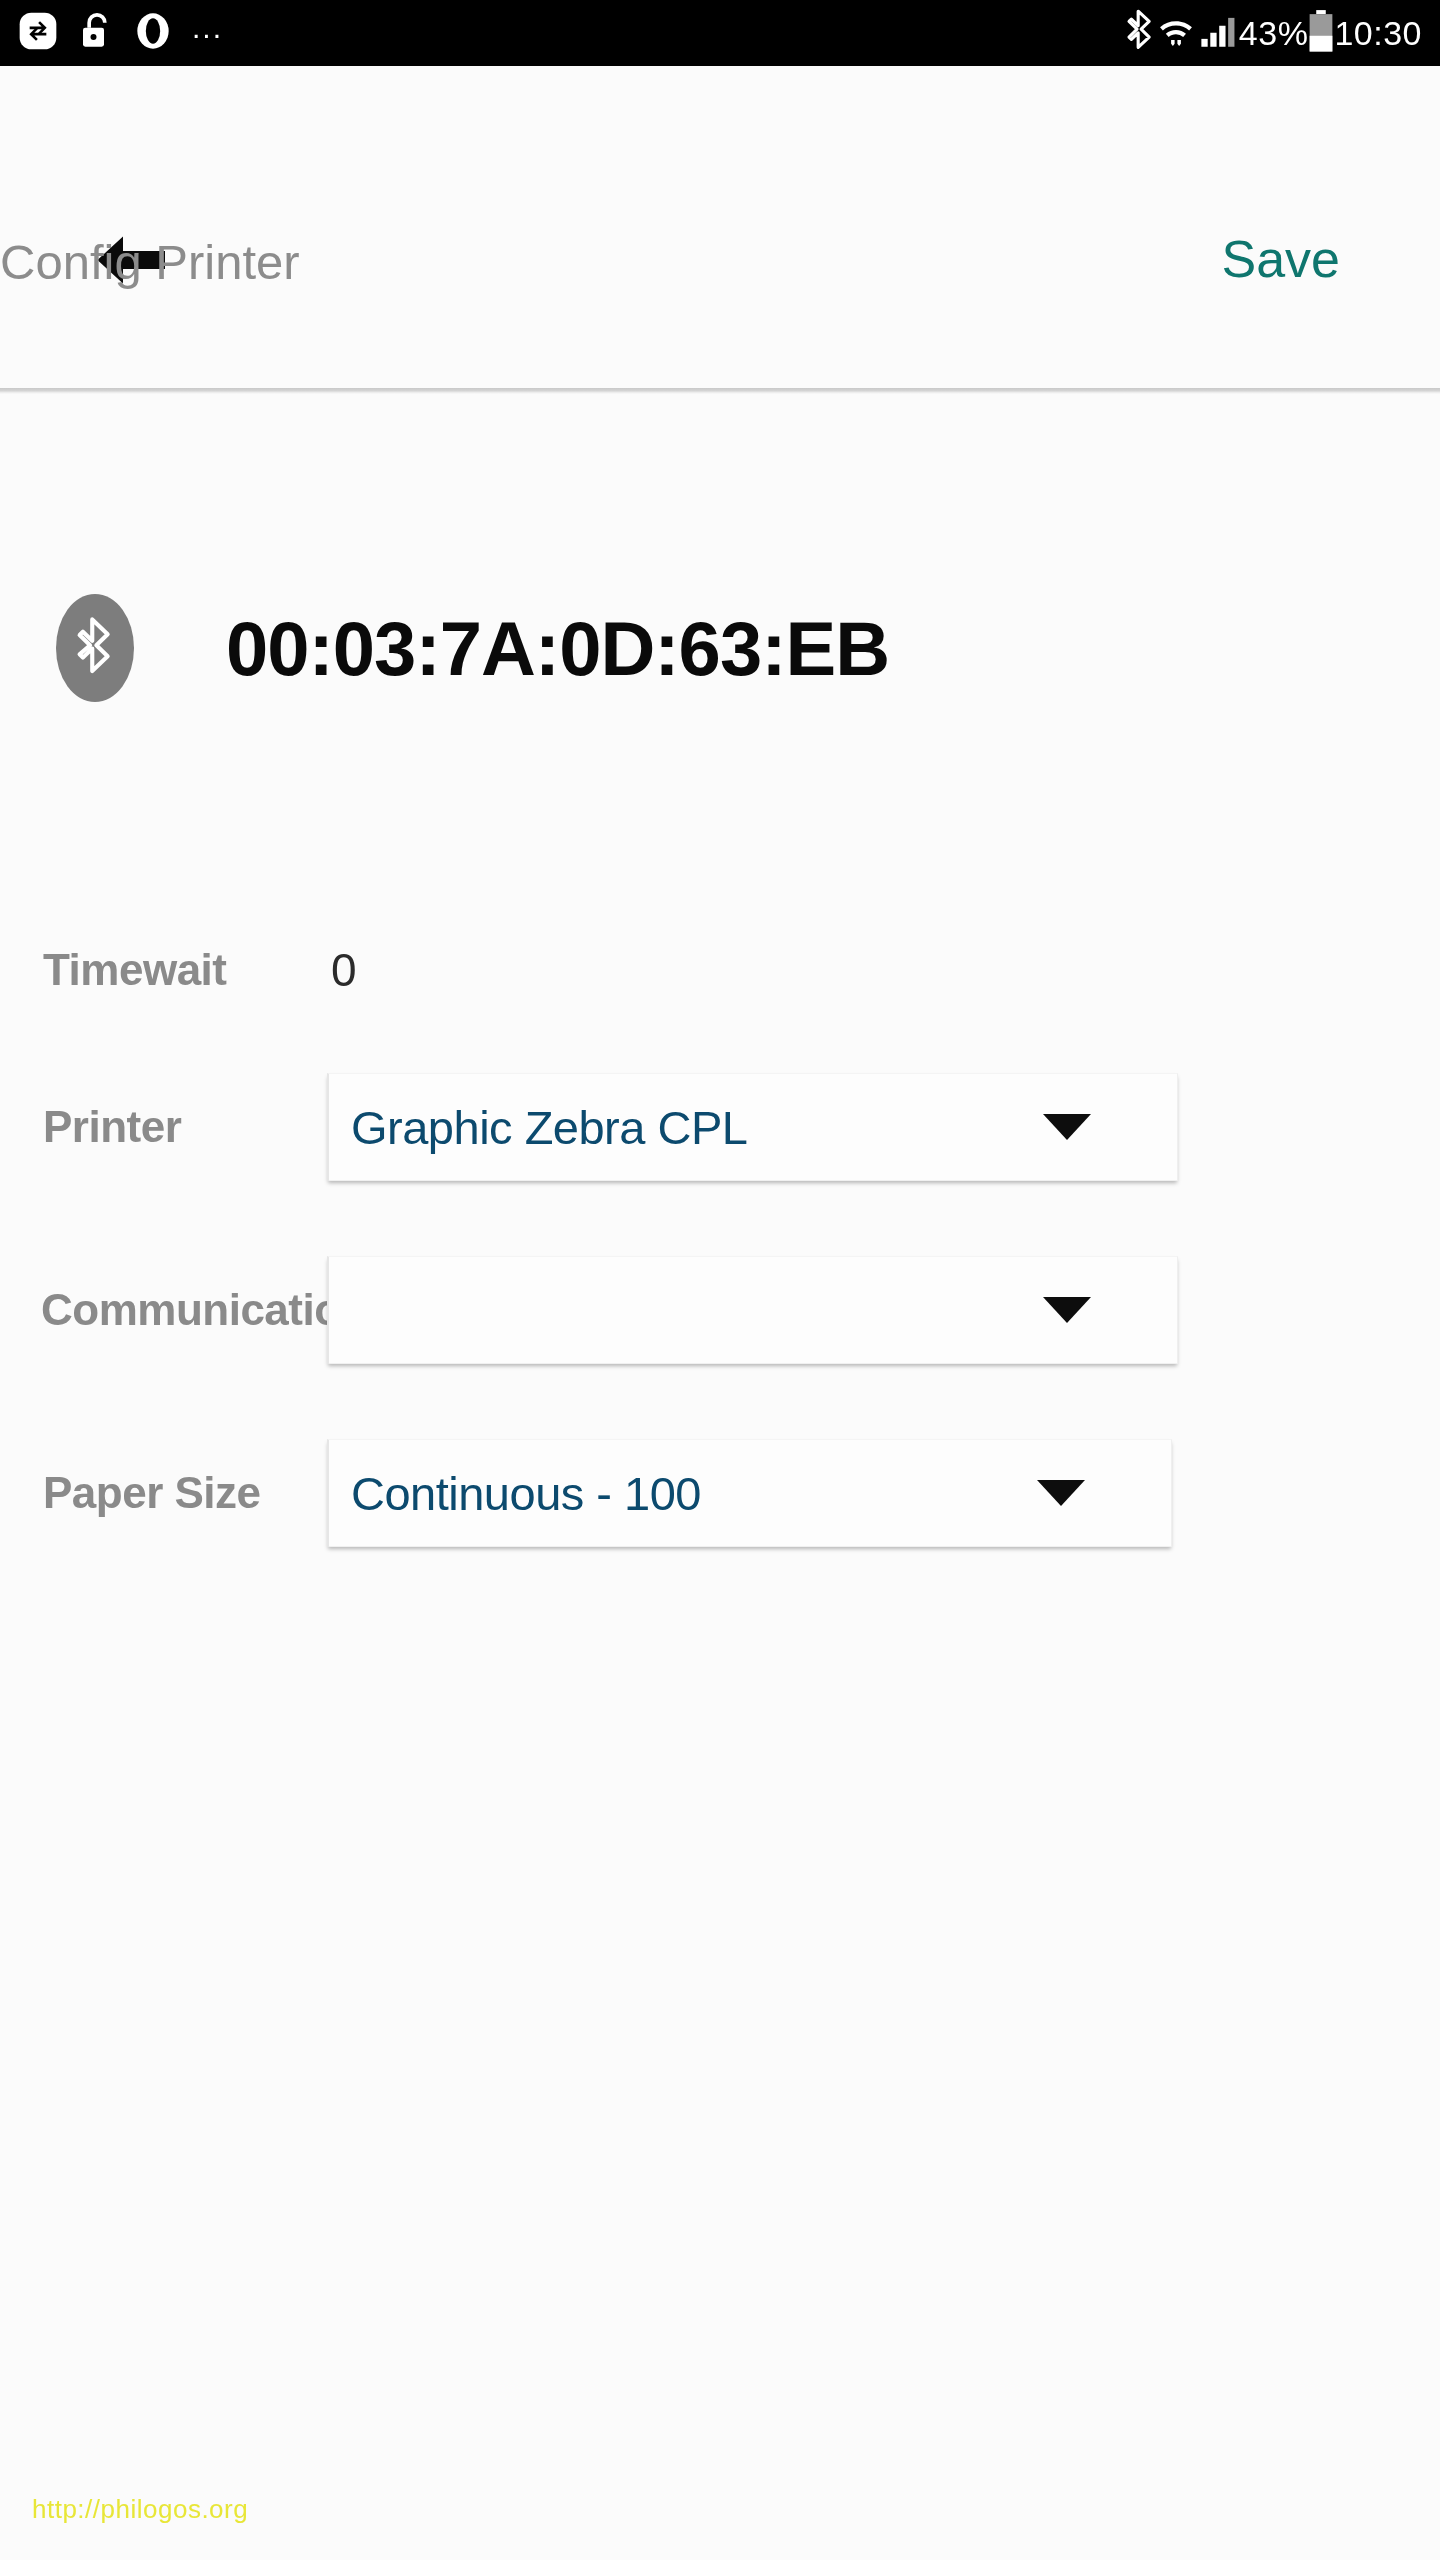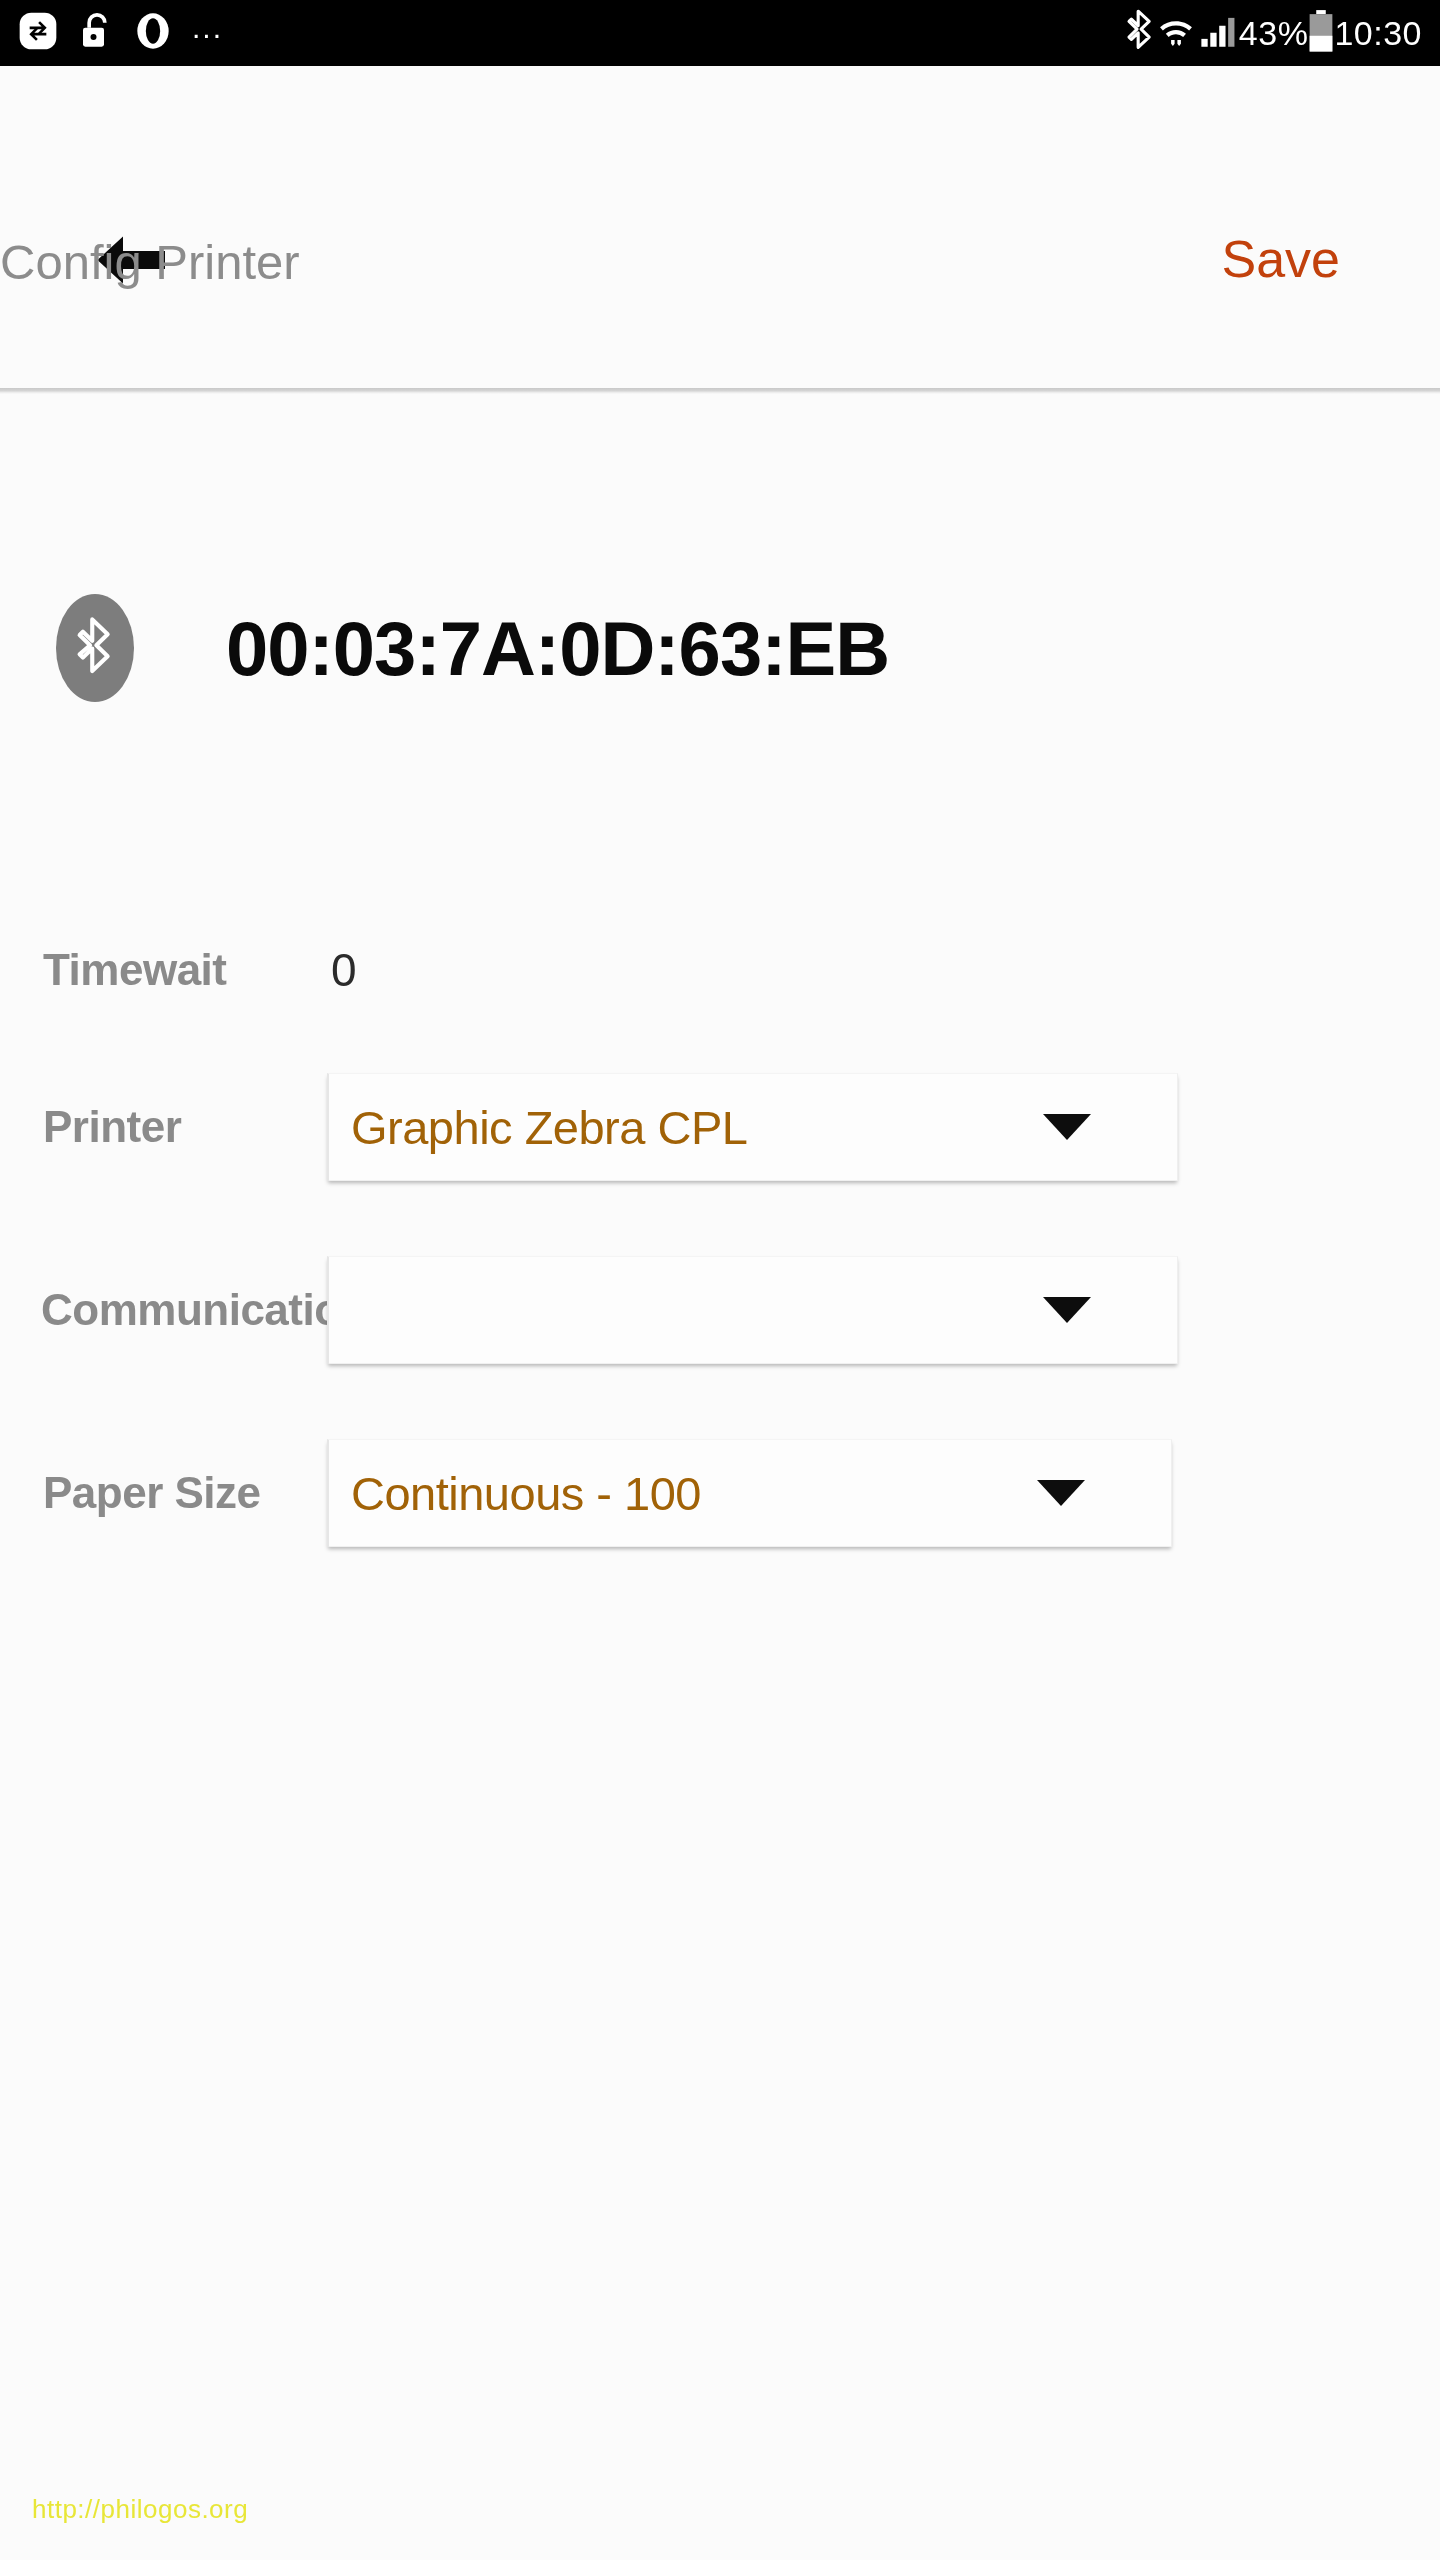--- a/index.html
+++ b/index.html
@@ -42,21 +42,21 @@
   }
   .title{
     position:absolute; left:0; top:196px; width:1440px;
     transform:translateY(-50%);
     font-size:49px; font-weight:400; color:#8c8c8c;
     letter-spacing:0px;
   }
   .save-btn{
     position:absolute; right:100px; top:193px;
     transform:translateY(-50%);
-    font-size:52px; font-weight:400; color:#c2410c;
+    font-size:52px; font-weight:400; color:#0f766e;
     letter-spacing:0px;
   }
 
   
   .device-row{
     position:absolute; left:0; top:588px;
     width:1440px; height:120px;
     display:flex; align-items:center;gap:40px;
   }
   .bt-badge{
@@ -95,21 +95,21 @@
     border-top:1px solid #f4f4f4;
     border-right:1px solid #efefef;
     box-shadow:0 3px 4px -1px rgba(0,0,0,0.28), inset 0 -1px 0 #f0f0f0;
     display:flex; align-items:center;
   }
   .sp-printer{ width:851px; }
   .sp-comm{   width:851px; }
   .sp-paper{  width:845px; }
   .sp-text{
     padding-left:22px;
-    font-size:47px; color:#a16207; font-weight:400;
+    font-size:47px; color:#0c4a6e; font-weight:400;
     letter-spacing:-0.5px; white-space:nowrap;
   }
   .caret{
     position:absolute; right:86px; top:50%;
     transform:translateY(-50%);
     width:0; height:0;
     border-left:24px solid transparent;
     border-right:24px solid transparent;
     border-top:26px solid #0d0d0d;
   }

